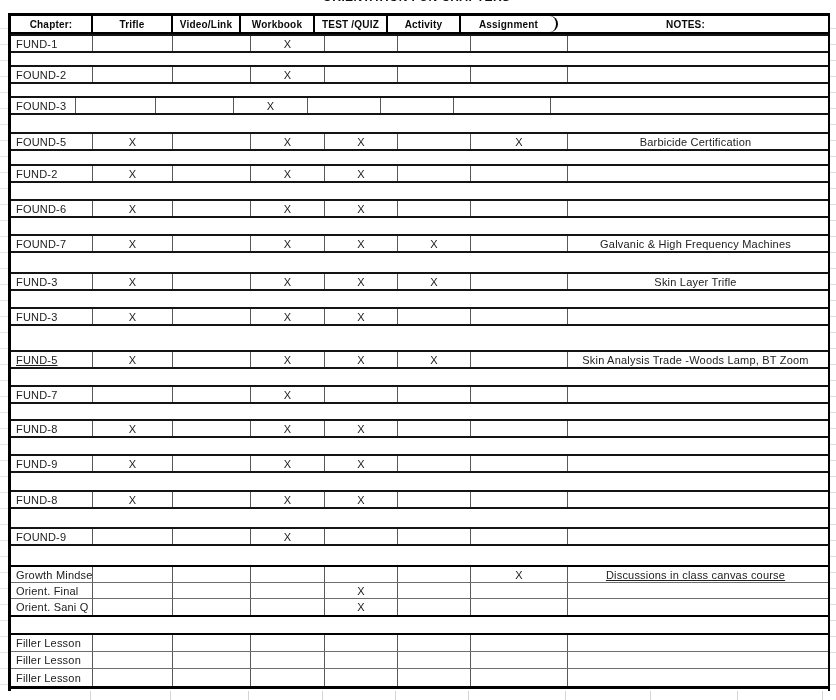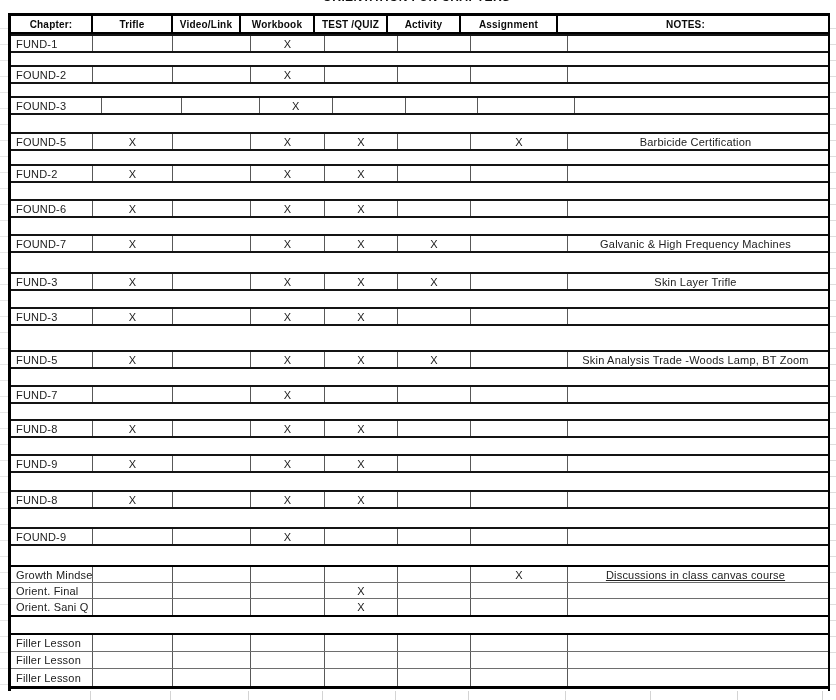--- a/index.html
+++ b/index.html
@@ -72,21 +72,21 @@
   </div>
 
   <div class="table-wrap">
     <div class="row r-header" id="header-row">
         <div class="cell" style="width: 82px;">Chapter:</div>
         <div class="cell" style="width: 80px;">Trifle</div>
         <div class="cell" style="width: 68px;">Video/Link</div>
         <div class="cell" style="width: 74px;">Workbook</div>
         <div class="cell" style="width: 73px;">TEST /QUIZ</div>
         <div class="cell" style="width: 73px;">Activity</div>
-        <div class="cell" style="width: 97px;">Assignment</div>
+        <div class="cell" style="width: 97px; border-radius: 8px;">Assignment</div>
         <div class="cell last" style="width: 255px;">NOTES:</div>
       </div>
     <div id="body-rows">
         <div class="row r-chapter">
           <div class="cell chapter" style="width: 82px;">FUND-1</div>
           <div class="cell" style="width: 80px;"></div>
           <div class="cell" style="width: 78px;"></div>
           <div class="cell" style="width: 74px;">X</div>
           <div class="cell" style="width: 73px;"></div>
           <div class="cell" style="width: 73px;"></div>
@@ -99,21 +99,21 @@
           <div class="cell" style="width: 80px;"></div>
           <div class="cell" style="width: 78px;"></div>
           <div class="cell" style="width: 74px;">X</div>
           <div class="cell" style="width: 73px;"></div>
           <div class="cell" style="width: 73px;"></div>
           <div class="cell" style="width: 97px;"></div>
           <div class="cell last" style="width: 255px;"></div>
         </div>
         <div class="spacer" style="height: 12px;"></div>
         <div class="row r-chapter">
-          <div class="cell chapter" style="width: 92px;">FOUND-3</div>
+          <div class="cell chapter" style="width: 65px;">FOUND-3</div>
           <div class="cell" style="width: 80px;"></div>
           <div class="cell" style="width: 78px;"></div>
           <div class="cell" style="width: 74px;">X</div>
           <div class="cell" style="width: 73px;"></div>
           <div class="cell" style="width: 73px;"></div>
           <div class="cell" style="width: 97px;"></div>
           <div class="cell last" style="width: 255px;"></div>
         </div>
         <div class="spacer" style="height: 17px;"></div>
         <div class="row r-chapter">
@@ -176,21 +176,21 @@
           <div class="cell" style="width: 80px;">X</div>
           <div class="cell" style="width: 78px;"></div>
           <div class="cell" style="width: 74px;">X</div>
           <div class="cell" style="width: 73px;">X</div>
           <div class="cell" style="width: 73px;"></div>
           <div class="cell" style="width: 97px;"></div>
           <div class="cell last" style="width: 255px;"></div>
         </div>
         <div class="spacer" style="height: 24px;"></div>
         <div class="row r-chapter">
-          <div class="cell chapter" style="width: 82px;">FUND-5</div>
+          <div class="cell chapter" style="width: 82px; text-decoration: underline;">FUND-5</div>
           <div class="cell" style="width: 80px;">X</div>
           <div class="cell" style="width: 78px;"></div>
           <div class="cell" style="width: 74px;">X</div>
           <div class="cell" style="width: 73px;">X</div>
           <div class="cell" style="width: 73px;">X</div>
           <div class="cell" style="width: 97px;"></div>
           <div class="cell last" style="width: 255px;">Skin Analysis Trade -Woods Lamp, BT Zoom</div>
         </div>
         <div class="spacer" style="height: 16px;"></div>
         <div class="row r-chapter">

